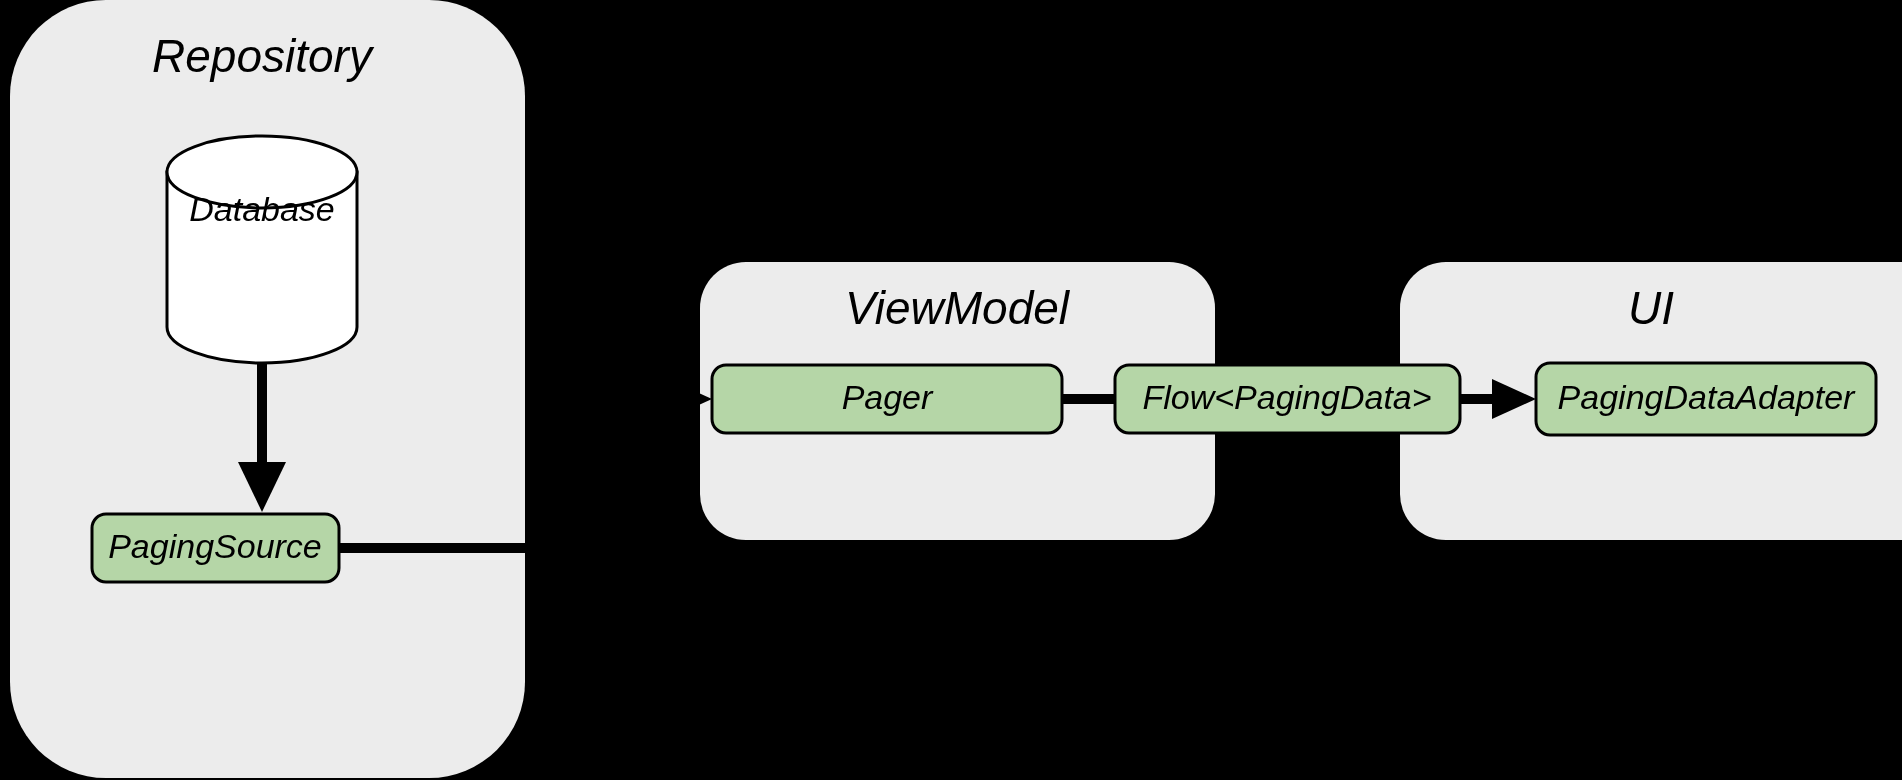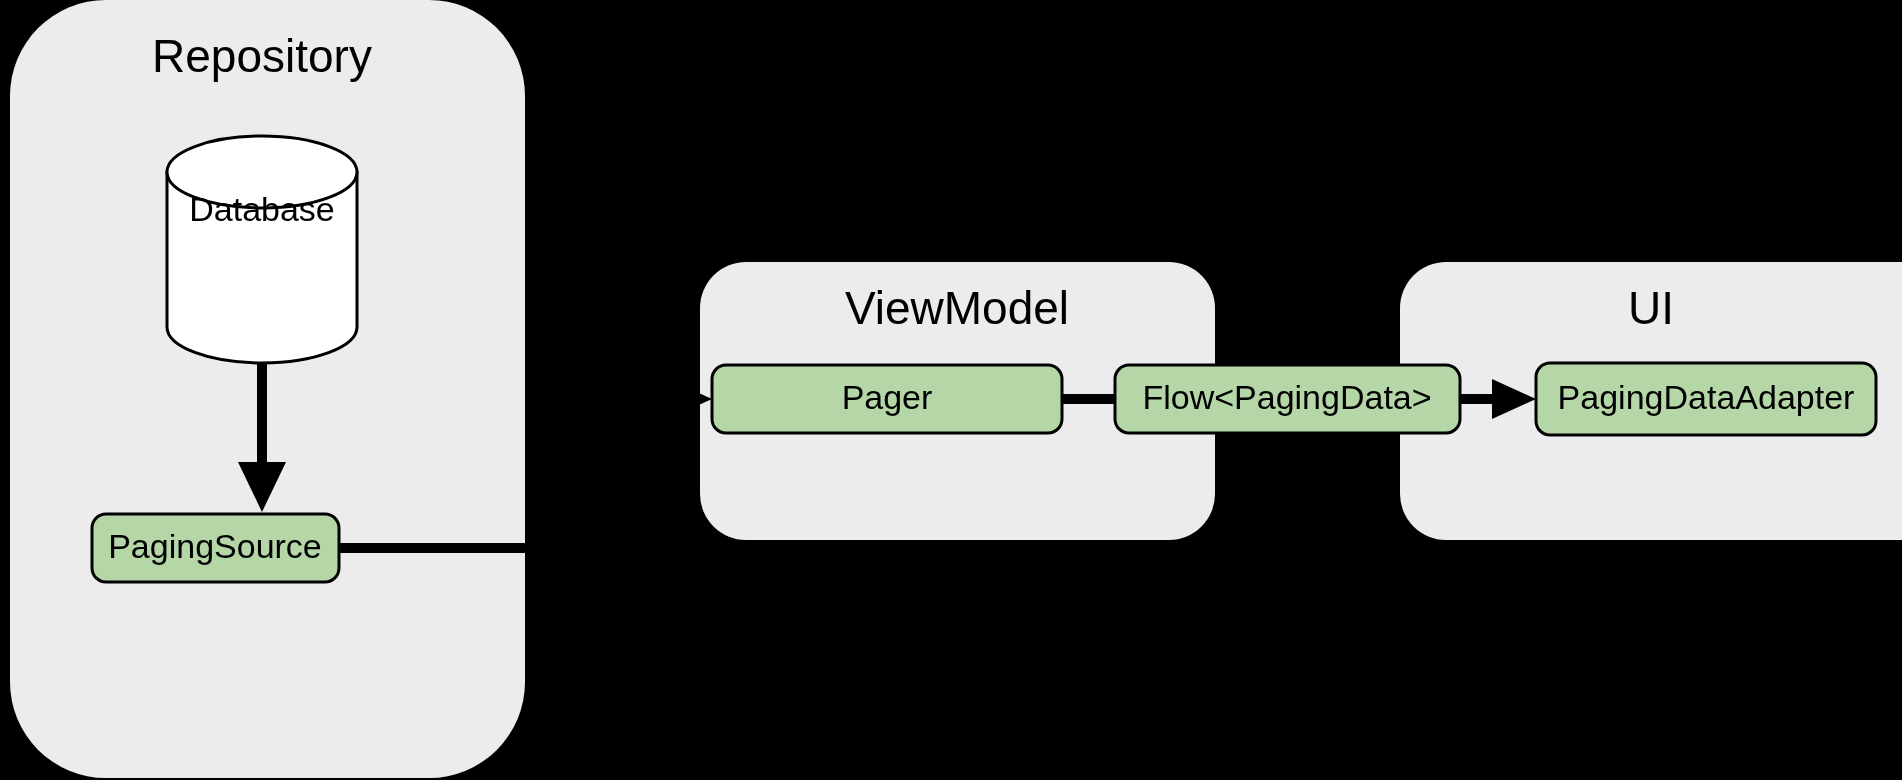--- a/index.html
+++ b/index.html
@@ -8,20 +8,21 @@
     padding: 0;
     background: #000000;
   }
   #diagram-root {
     position: relative;
     width: 1902px;
     height: 780px;
     background: #000000;
     overflow: hidden;
     font-family: "Liberation Sans", sans-serif;
+    font-style: italic;
   }
   svg.diagram-svg {
     display: block;
     width: 1902px;
     height: 780px;
   }
   .container-shape { fill: #ececec; stroke: none; }
   .node-shape { fill: #b5d6a7; stroke: #000000; stroke-width: 3; }
   .cylinder-shape { fill: #ffffff; stroke: #000000; stroke-width: 3; }
   .edge-line { stroke: #000000; stroke-width: 10; fill: none; }

